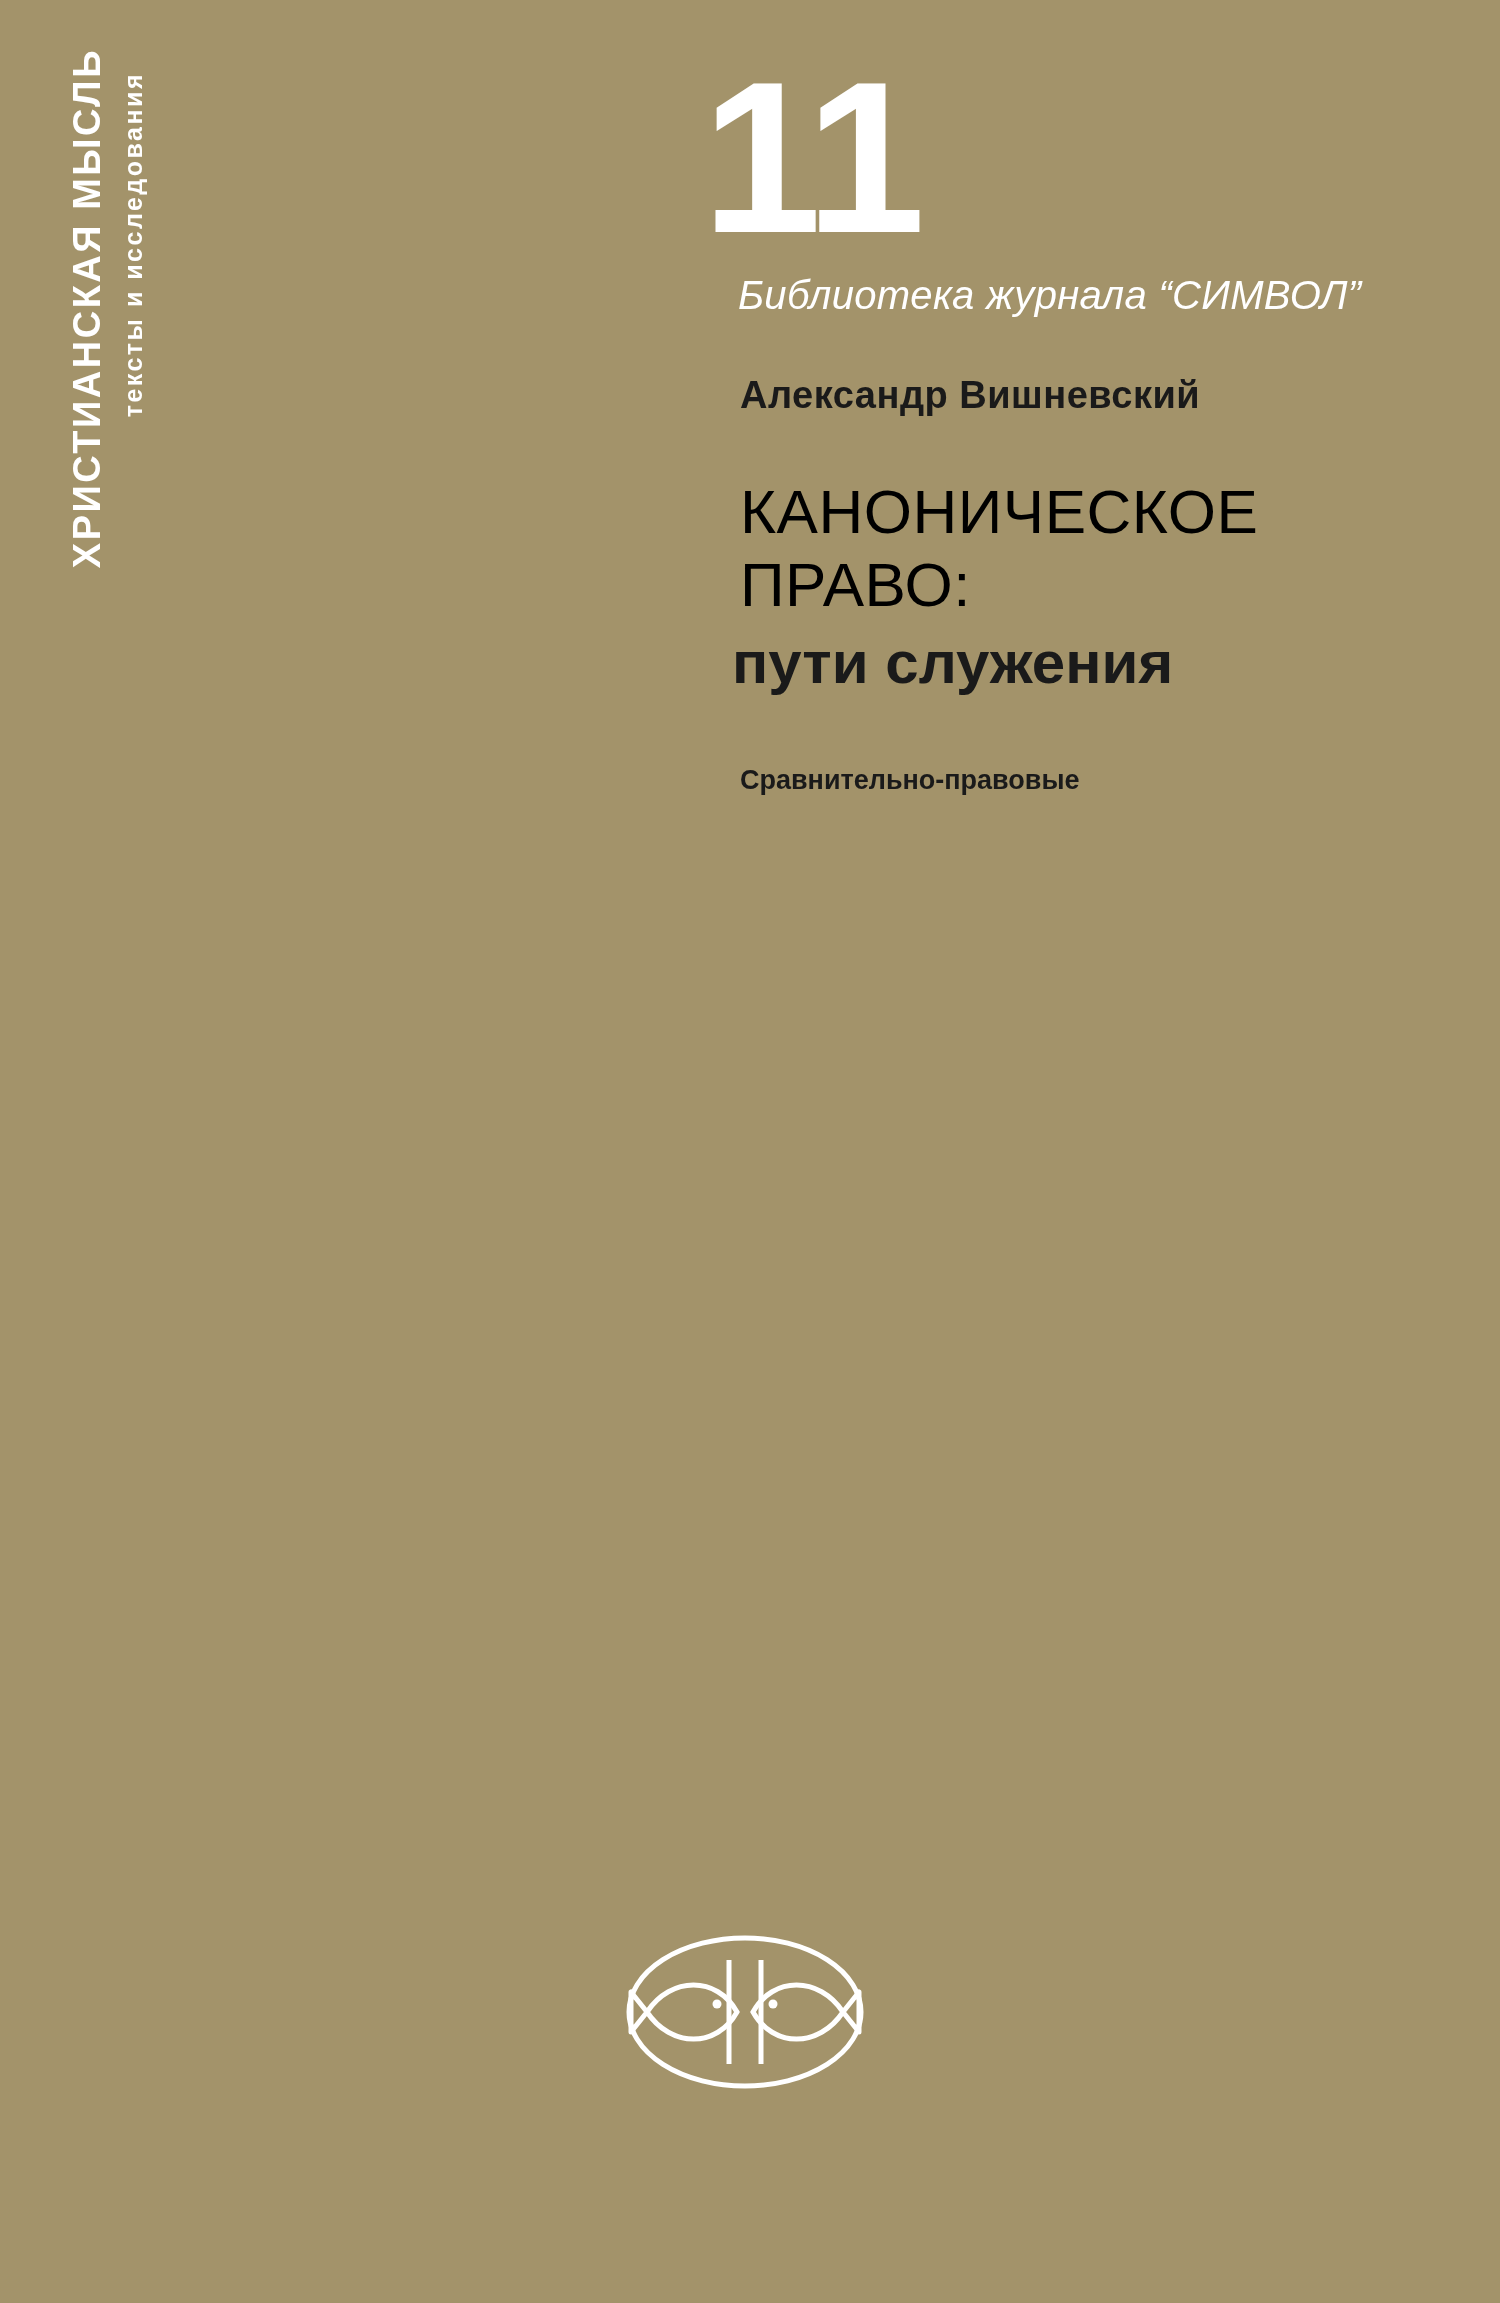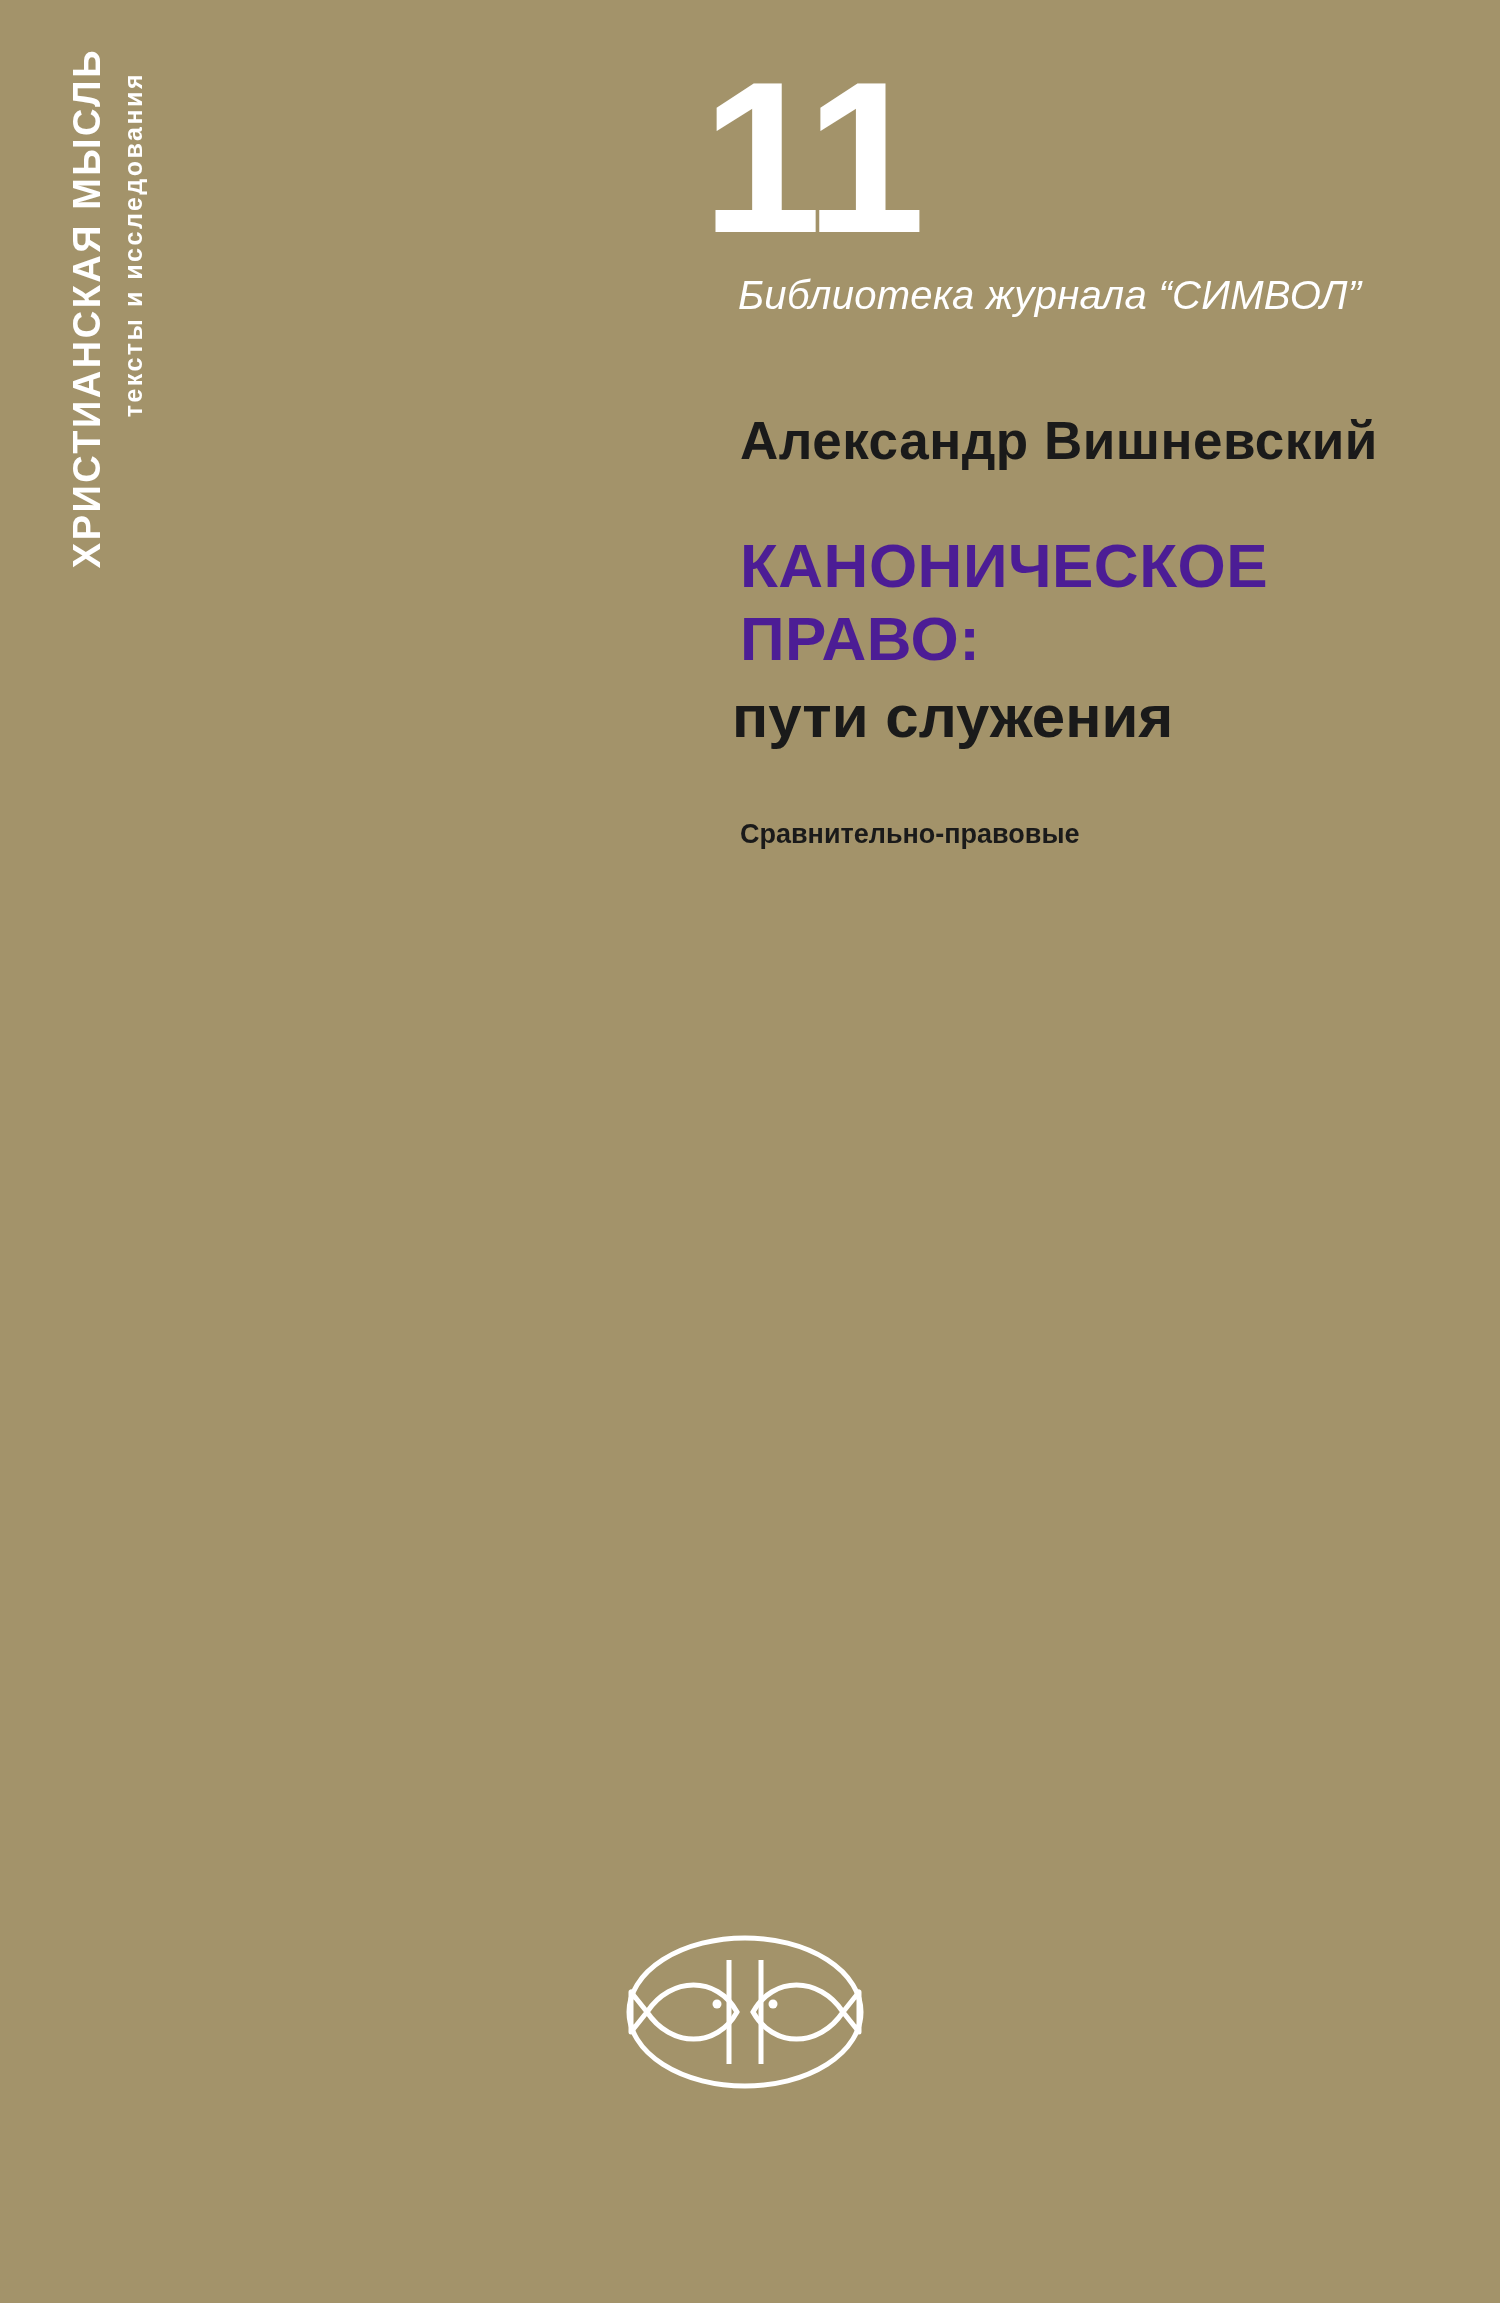--- a/index.html
+++ b/index.html
@@ -73,30 +73,30 @@
     font-size: 40px;
     font-weight: normal;
     font-style: italic;
     margin-top: 8px;
     margin-left: 38px;
     letter-spacing: 0.3px;
     white-space: nowrap;
   }
   .author {
     color: #1a1a1a;
-    font-size: 53px;
+    font-size: 38px;
     font-weight: bold;
-    margin-top: 92px;
+    margin-top: 56px;
     margin-left: 40px;
     letter-spacing: 0.5px;
   }
   .title {
-    color: #4c1d95;
+    color: #000000;
     font-size: 62px;
-    font-weight: bold;
+    font-weight: normal;
     line-height: 1.18;
     margin-top: 58px;
     margin-left: 40px;
     letter-spacing: 0.5px;
   }
   .title .line2 {
     display: block;
   }
   .subtitle {
     color: #1a1a1a;

